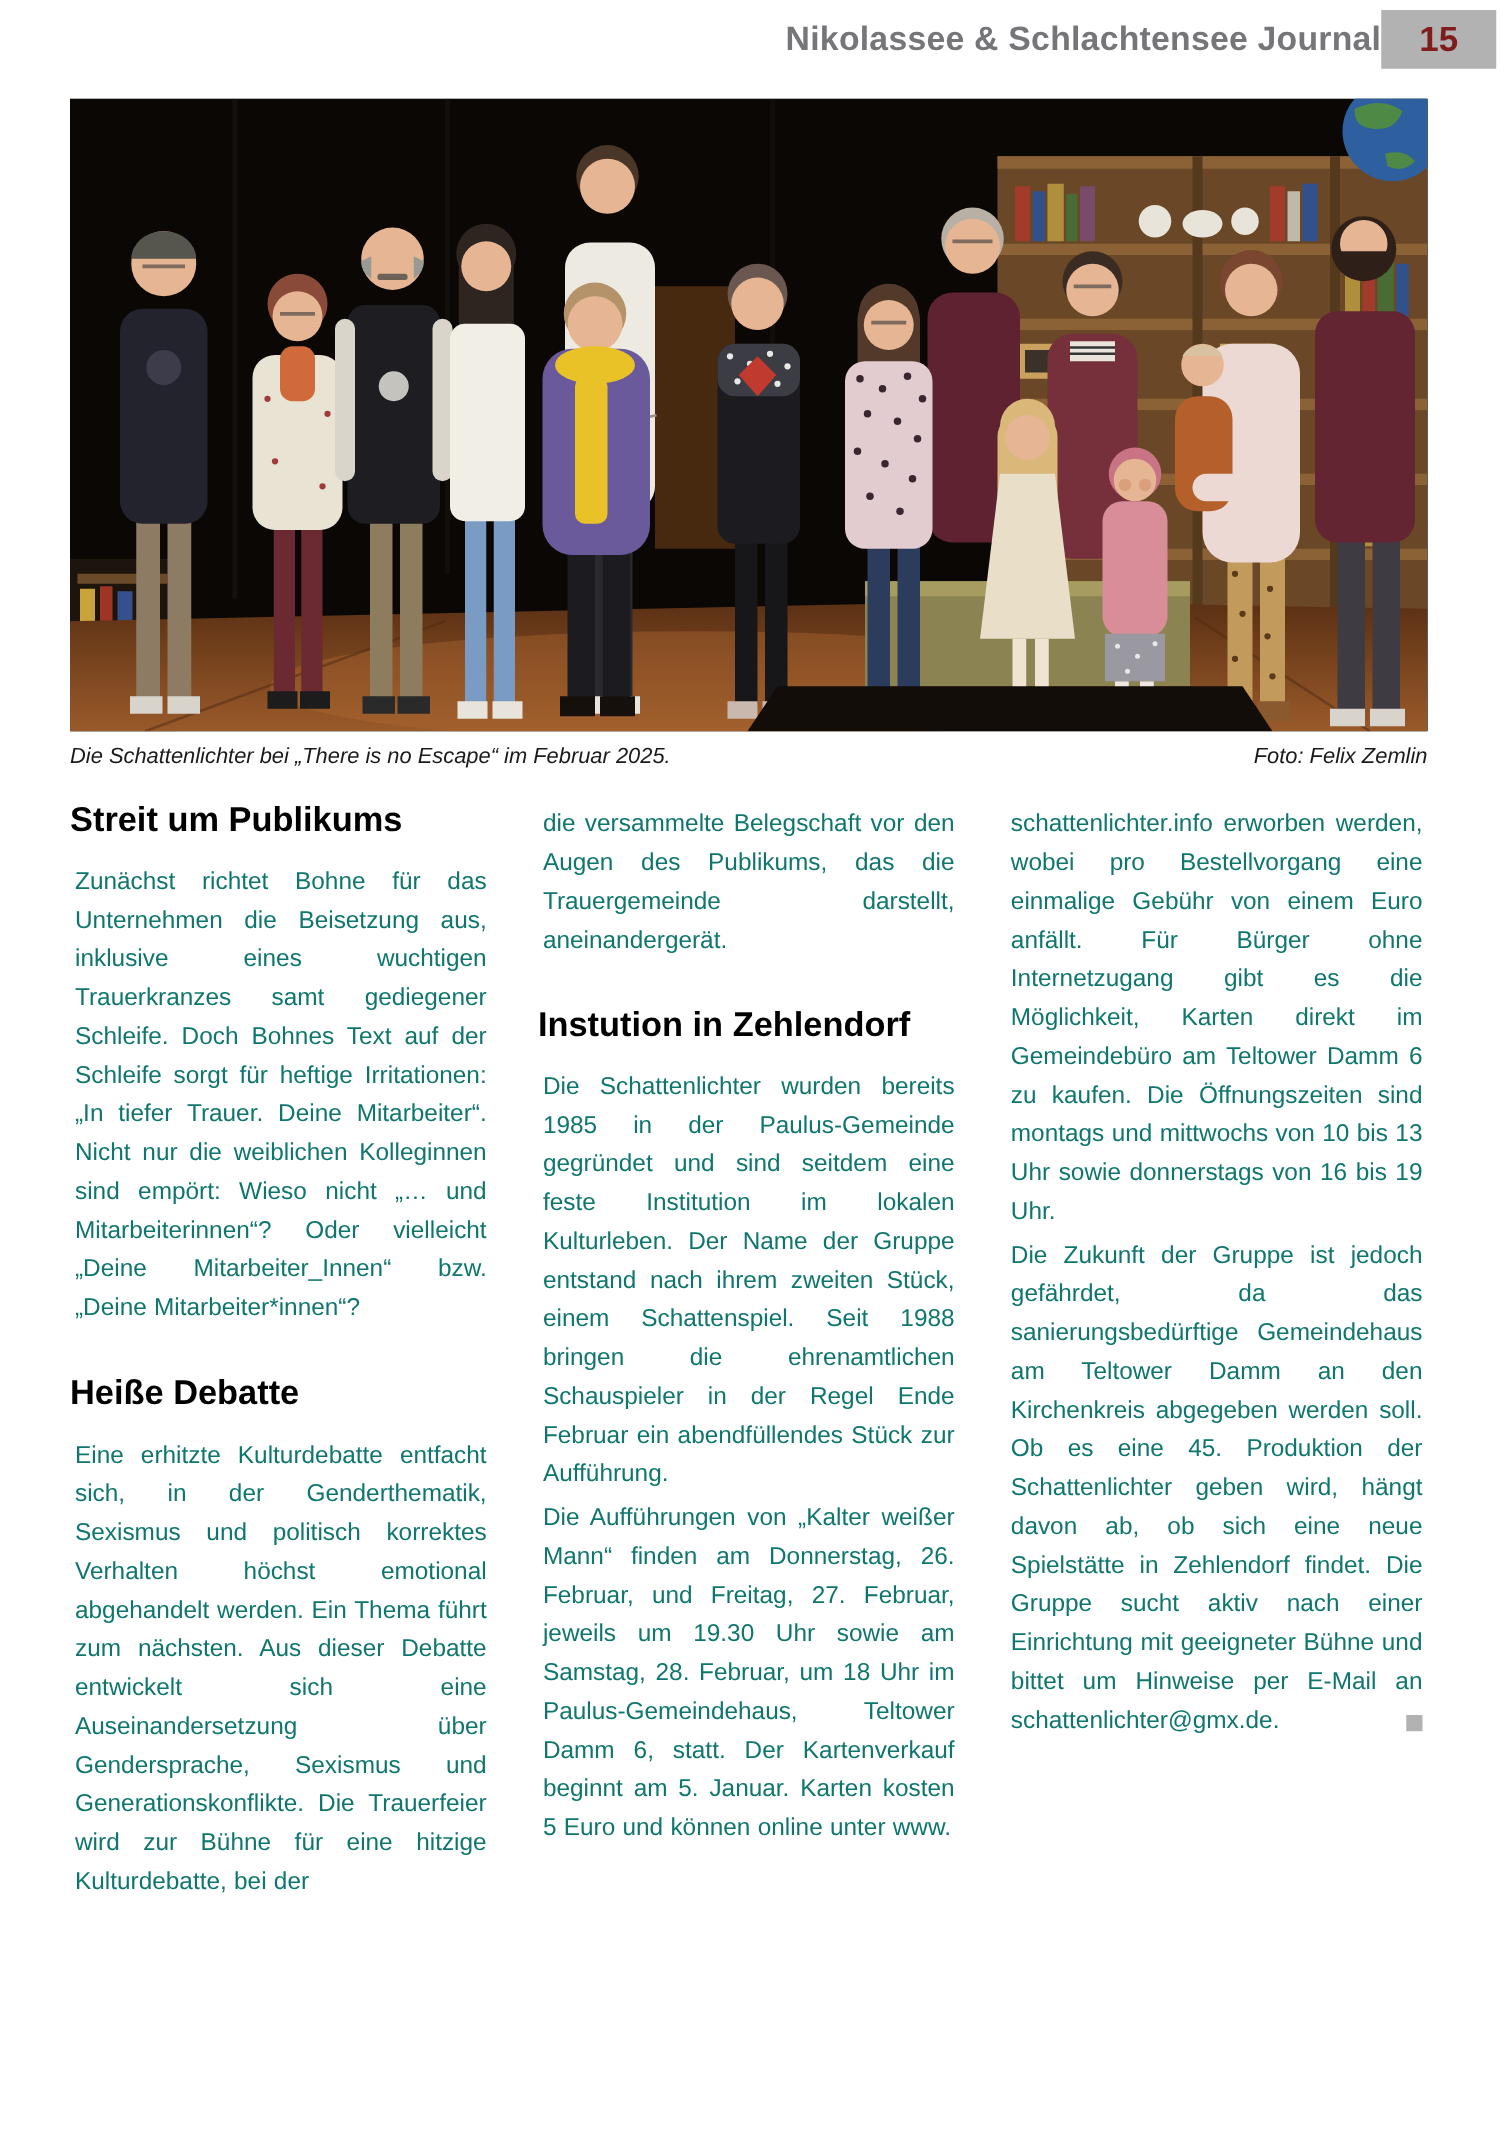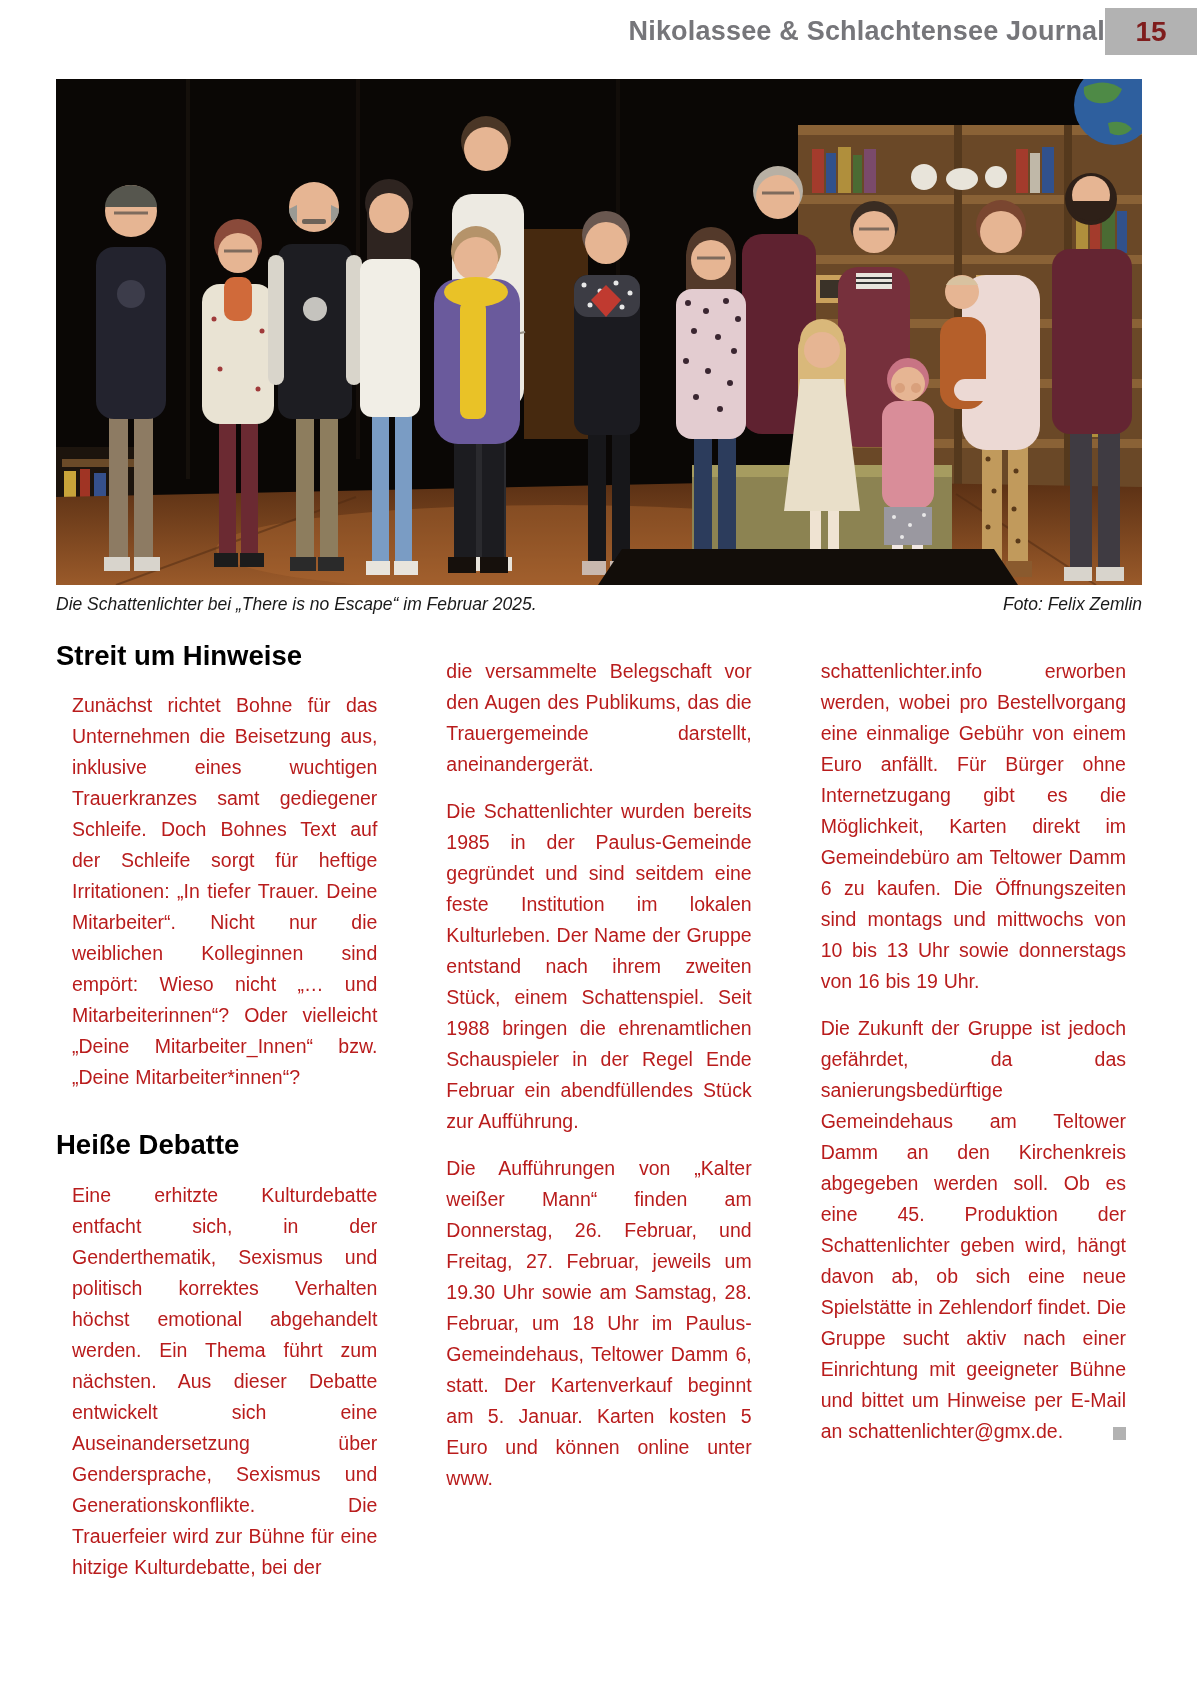--- a/index.html
+++ b/index.html
@@ -22,22 +22,22 @@
     position:absolute; left:56px; top:594px; width:1086px;
     display:flex; justify-content:space-between;
     font-style:italic; font-size:17.5px; color:#1a1a1a;text-align:right;
   }
   
   .article { position:absolute; left:56px; top:640px; width:1086px; display:flex; gap:37px; }
   .col { flex:1; min-width:0; }
   .headline { font-size:27.5px; font-weight:700; color:#000; line-height:1.18; margin:0 0 18px 0; }
   .headline.sub { margin-top:36px; }
   p.body {
-    font-size:19.5px; line-height:31px; text-align:justify; color:#b91c1c;
-    margin:16px; hyphens:auto; -webkit-hyphens:auto; word-spacing:.02em;
+    font-size:19.5px; line-height:31px; text-align:justify; color:#0f766e;
+    margin:4px; hyphens:auto; -webkit-hyphens:auto; word-spacing:.02em;
   }
   p.rel { position:relative; }
   .end-marker { position:absolute; right:0; bottom:7px; width:13px; height:13px; background:#b2b2b2; }
 </style>
 </head>
 <body>
 
 <div class="page">
 
   <div class="header">
@@ -338,27 +338,28 @@
     </svg>
   </div>
 
   <div class="caption-row">
     <span>Die Schattenlichter bei „There is no Escape“ im Februar 2025.</span>
     <span>Foto: Felix Zemlin</span>
   </div>
 
   <div class="article">
     <div class="col" lang="de">
-      <h2 class="headline">Streit um Hinweise</h2>
+      <h2 class="headline">Streit um Publikums</h2>
       <p class="body">Zunächst richtet Bohne für das Unternehmen die Beisetzung aus, inklusive eines wuchtigen Trauerkranzes samt gediegener Schleife. Doch Bohnes Text auf der Schleife sorgt für heftige Irritationen: „In tiefer Trauer. Deine Mitarbeiter“. Nicht nur die weiblichen Kolleginnen sind empört: Wieso nicht „… und Mitarbeiterinnen“? Oder vielleicht „Deine Mitarbeiter_Innen“ bzw. „Deine Mitarbeiter*innen“?</p>
       <h2 class="headline sub">Heiße Debatte</h2>
       <p class="body">Eine erhitzte Kulturdebatte entfacht sich, in der Genderthematik, Sexismus und politisch korrektes Verhalten höchst emotional abgehandelt werden. Ein Thema führt zum nächsten. Aus dieser Debatte entwickelt sich eine Auseinandersetzung über Gendersprache, Sexismus und Generationskonflikte. Die Trauerfeier wird zur Bühne für eine hitzige Kulturdebatte, bei der</p>
     </div>
     <div class="col" lang="de">
       <p class="body">die versammelte Belegschaft vor den Augen des Publikums, das die Trauergemeinde darstellt, aneinandergerät.</p>
+      <h2 class="headline sub">Instution in Zehlendorf</h2>
       <p class="body">Die Schattenlichter wurden bereits 1985 in der Paulus-Gemeinde gegründet und sind seitdem eine feste Institution im lokalen Kulturleben. Der Name der Gruppe entstand nach ihrem zweiten Stück, einem Schattenspiel. Seit 1988 bringen die ehrenamtlichen Schauspieler in der Regel Ende Februar ein abendfüllendes Stück zur Aufführung.</p>
       <p class="body">Die Aufführungen von „Kalter weißer Mann“ finden am Donnerstag, 26. Februar, und Freitag, 27. Februar, jeweils um 19.30 Uhr sowie am Samstag, 28. Februar, um 18 Uhr im Paulus-Gemeindehaus, Teltower Damm 6, statt. Der Kartenverkauf beginnt am 5. Januar. Karten kosten 5 Euro und können online unter www.</p>
     </div>
     <div class="col" lang="de">
       <p class="body">schattenlichter.info erworben werden, wobei pro Bestellvorgang eine einmalige Gebühr von einem Euro anfällt. Für Bürger ohne Internetzugang gibt es die Möglichkeit, Karten direkt im Gemeindebüro am Teltower Damm 6 zu kaufen. Die Öffnungszeiten sind montags und mittwochs von 10 bis 13 Uhr sowie donnerstags von 16 bis 19 Uhr.</p>
       <p class="body rel">
         <span>Die Zukunft der Gruppe ist jedoch gefährdet, da das sanierungsbedürftige Gemeindehaus am Teltower Damm an den Kirchenkreis abgegeben werden soll. Ob es eine 45. Produktion der Schattenlichter geben wird, hängt davon ab, ob sich eine neue Spielstätte in Zehlendorf findet. Die Gruppe sucht aktiv nach einer Einrichtung mit geeigneter Bühne und bittet um Hinweise per E-Mail an schattenlichter@gmx.de.</span>
         <span class="end-marker"></span>
       </p>
     </div>

